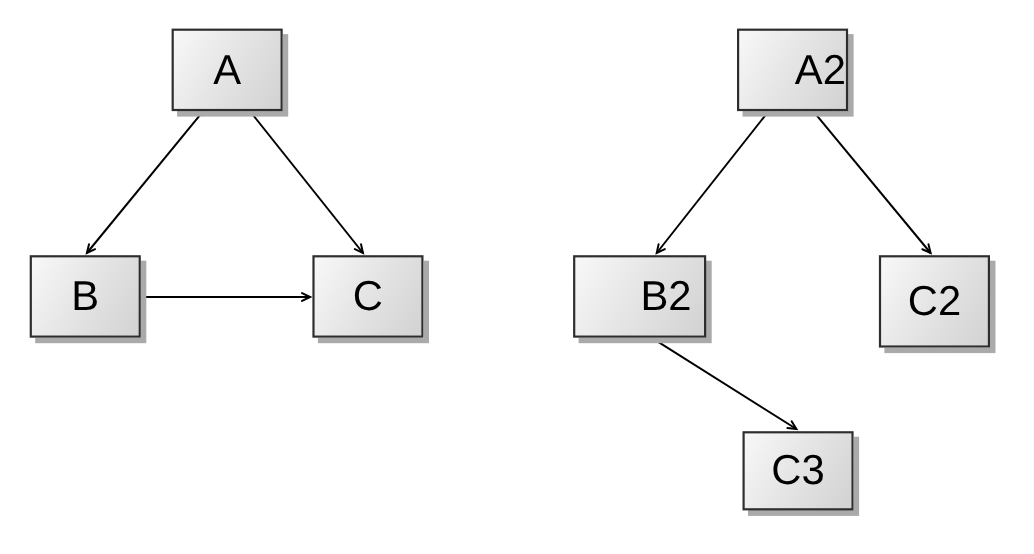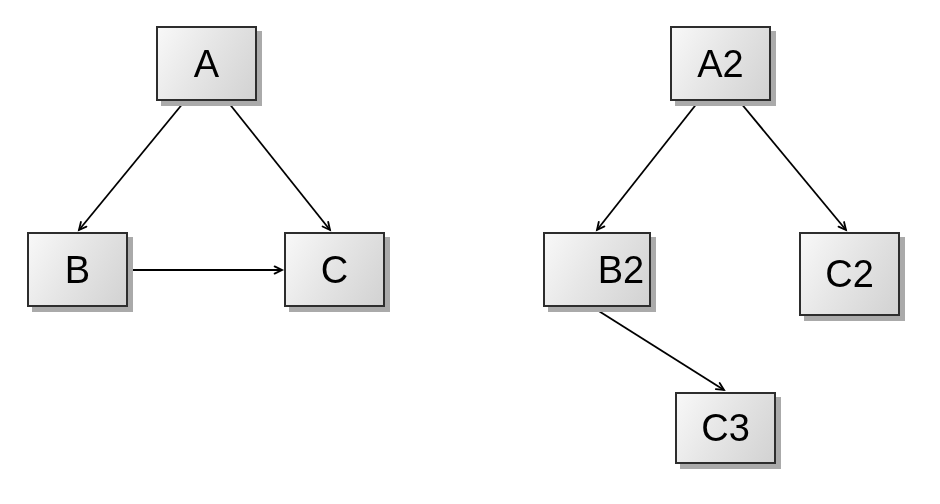--- a/index.html
+++ b/index.html
@@ -66,24 +66,24 @@
   <div id="node-layer">
       <div class="node" style="left: 156px; top: 26px; width: 101px; height: 75px;">
         <span class="node-label">A</span>
       </div>
       <div class="node" style="left: 27px; top: 232px; width: 101px; height: 75px;">
         <span class="node-label">B</span>
       </div>
       <div class="node" style="left: 284px; top: 232px; width: 101px; height: 75px;">
         <span class="node-label">C</span>
       </div>
-      <div class="node" style="left: 670px; top: 26px; width: 101px; height: 75px;">
+      <div class="node" style="left: 670px; top: 26px; width: 101px; height: 75px; justify-content: flex-end;">
         <span class="node-label">A2</span>
       </div>
-      <div class="node" style="left: 543px; top: 232px; width: 108px; height: 75px; padding-left: 48px;">
+      <div class="node" style="left: 521px; top: 232px; width: 121px; height: 75px; padding-left: 48px;">
         <span class="node-label">B2</span>
       </div>
       <div class="node" style="left: 799px; top: 232px; width: 101px; height: 84px;">
         <span class="node-label">C2</span>
       </div>
       <div class="node" style="left: 675px; top: 392px; width: 101px; height: 72px;">
         <span class="node-label">C3</span>
       </div>
     </div>
 </div>

